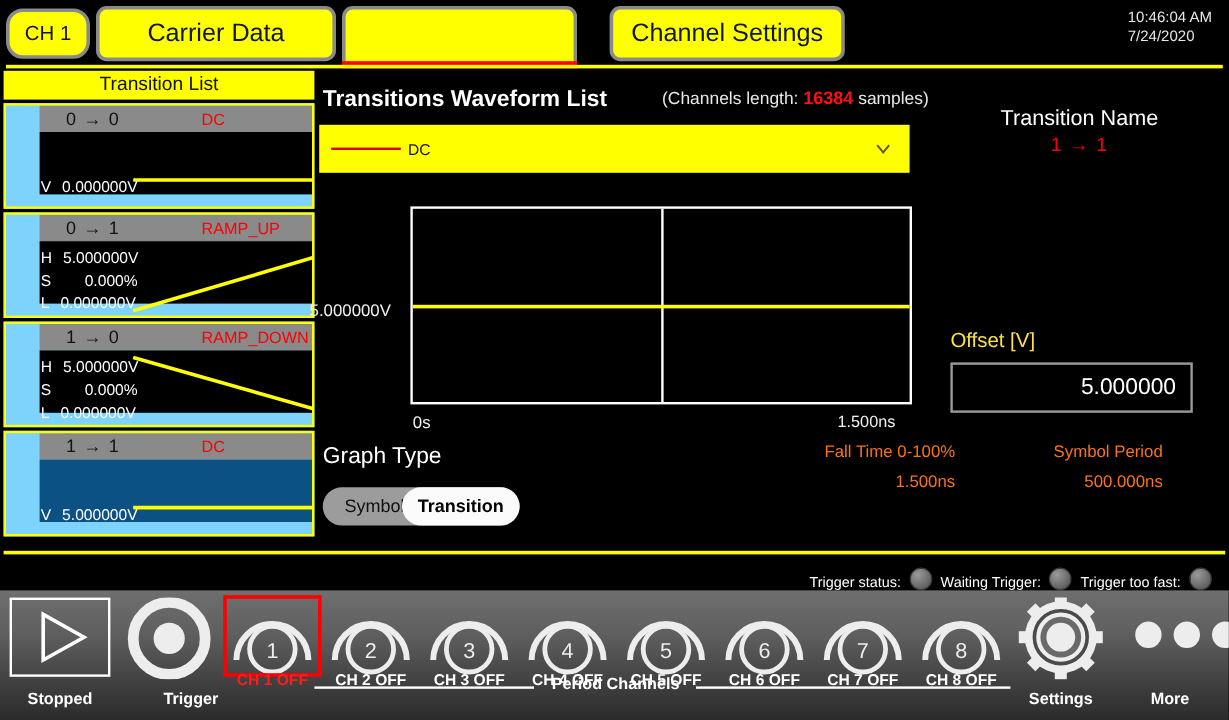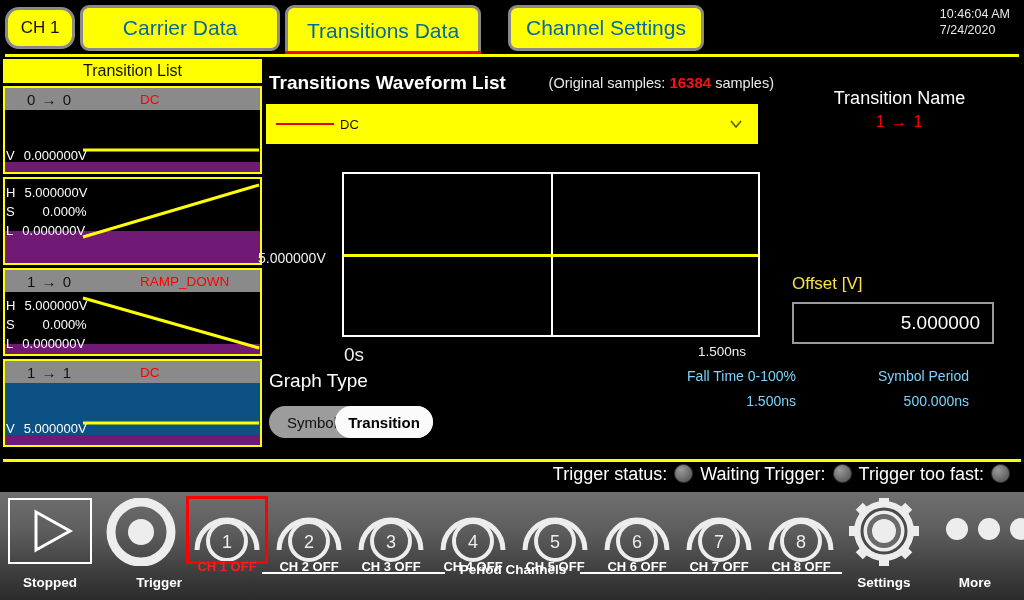--- a/index.html
+++ b/index.html
@@ -15,21 +15,21 @@
   .chip{
     position:absolute;left:5px;top:7px;width:70px;height:42px;
     background:#ffff00;border:3px solid #8a8a8a;border-radius:14px;
     display:flex;align-items:center;justify-content:center;
     font-size:17px;color:#111;
   }
   .tab{
     position:absolute;top:5px;height:46px;background:#ffff00;
     border:3px solid #8a8a8a;border-radius:9px;
     display:flex;align-items:center;justify-content:center;
-    font-size:21px;color:#0369a1;
+    font-size:21px;color:#0f172a;
   }
   .tab.t1{left:80px;width:200px;}
   .tab.t2{left:285px;width:196px;}
   .tab.t3{left:486px;width:196px;margin-left:22px;}
   .tab.active{border-bottom:none;border-radius:9px 9px 0 0;height:49px;}
   .tab .redbar{
     position:absolute;left:-3px;right:-3px;bottom:-3px;height:6px;background:#ff0000;
   }
   .yellowrule{position:absolute;left:5px;top:54px;width:1014px;height:3px;background:#ffff00;}
   .clock{
@@ -37,22 +37,22 @@
     font-size:12.5px;line-height:16px;
   }
 
   
   .leftcol{position:absolute;left:3px;top:59px;width:259px;height:396px;background:#000;}
   .listheader{
     width:259px;height:24px;background:#ffff00;color:#111;
     display:flex;align-items:center;justify-content:center;font-size:16px;
   }
   .titem{
-    position:relative;width:259px;border:2px solid #ffff00;background:#701a75;margin-top:3px;
-    height:88px;overflow:hidden;
+    position:relative;width:259px;border:2px solid #ffff00;background:#7dd3fc;margin-top:3px;
+    height:88px;overflow:hidden;padding-left:28px;
   }
   .titem.selected .tbody{background:#0b5183;}
   .thead{
     height:22px;background:#8a8a8a;display:flex;align-items:center;position:relative;
   }
   .thead .trans{position:absolute;left:22px;font-size:15px;color:#111;letter-spacing:1px;}
   .thead .kind{position:absolute;left:135px;font-size:13.5px;color:#ff0000;}
   .tbody{position:relative;height:52px;background:#000;}
   .vlabel{position:absolute;left:1px;font-size:13px;color:#ffffff;white-space:nowrap;}
   .vlabel .num{display:inline-block;min-width:72px;text-align:right;}
@@ -74,37 +74,37 @@
   .chev{position:absolute;right:14px;top:12px;width:16px;height:16px;}
 
   .graphwrap{position:absolute;left:0;top:110px;width:508px;height:175px;}
   .ylabel{position:absolute;left:-8px;top:78px;font-size:14px;color:#f0f0f0;}
   .plot{
     position:absolute;left:76px;top:0px;width:418px;height:165px;
     border:2px solid #ffffff;background:#000;
   }
   .plot .vdiv{position:absolute;left:50%;top:0;bottom:0;width:2px;background:#ffffff;}
   .plot .trace{position:absolute;left:0;right:0;top:50%;height:3px;background:#ffff00;margin-top:-1px;}
-  .xleft{position:absolute;left:78px;top:172px;font-size:19px;color:#f0f0f0;}
+  .xleft{position:absolute;left:78px;top:172px;font-size:14px;color:#f0f0f0;}
   .xright{position:absolute;left:432px;top:172px;font-size:13.5px;color:#f0f0f0;}
 
   .gtype{position:absolute;left:3px;top:308px;font-size:19px;color:#ffffff;}
   .toggle{
     position:absolute;left:3px;top:344px;width:164px;height:32px;
     background:#9c9c9c;border-radius:16px;
   }
   .toggle .opt{
     position:absolute;top:0;height:32px;display:flex;align-items:center;justify-content:center;
     font-size:15px;
   }
   .toggle .opt.off{left:0;width:86px;color:#111;}
   .toggle .opt.on{
     right:0;width:98px;background:#fbfbfb;border-radius:16px;color:#000;font-weight:bold;text-align:right;
   }
-  .metric{position:absolute;text-align:right;color:#7dd3fc;}
+  .metric{position:absolute;text-align:right;color:#f97316;}
   .metric .mlab{font-size:14px;display:block;}
   .metric .mval{font-size:14px;display:block;margin-top:9px;}
   .m1{left:400px;top:306px;width:130px;}
   .m2{left:573px;top:306px;width:130px;}
 
   
   .right{position:absolute;left:778px;top:62px;width:243px;height:393px;}
   .tnameLab{position:absolute;left:0;top:26px;width:243px;text-align:center;font-size:18px;color:#ffffff;}
   .tnameVal{position:absolute;left:0;top:51px;width:243px;text-align:center;font-size:16px;color:#ff0000;letter-spacing:1px;}
   .offLab{position:absolute;left:14px;top:212px;font-size:17px;color:#fde047;}
@@ -112,21 +112,21 @@
     position:absolute;left:14px;top:240px;width:202px;height:42px;
     border:2px solid #9a9a9a;background:#000;
     display:flex;align-items:center;justify-content:flex-end;padding-right:12px;
     font-size:19px;color:#ffffff;
   }
 
   
   .statusrule{position:absolute;left:3px;top:459px;width:1018px;height:3px;background:#ffff00;}
   .trigstatus{
     position:absolute;right:14px;top:464px;height:28px;
-    display:flex;align-items:flex-start;gap:7px;font-size:18px;color:#ffffff;
+    display:flex;align-items:flex-end;gap:7px;font-size:12px;color:#ffffff;
   }
   .led{
     width:19px;height:19px;border-radius:50%;
     background:radial-gradient(circle at 35% 30%, #9a9a9a, #6a6a6a 60%, #4e4e4e 100%);
     border:1px solid #3a3a3a;display:inline-block;
   }
 
   
   .toolbar{
     position:absolute;left:0;top:492px;width:1024px;height:108px;
@@ -156,21 +156,20 @@
 <div id="app">
 
   <div class="tabbar">
     <div class="chip">
       <span>CH 1</span>
     </div>
     <div class="tab t1">
       <span>Carrier Data</span>
     </div>
     <div class="tab t2 active">
-      <span>Transitions Data</span>
       <span class="redbar"></span>
     </div>
     <div class="tab t3">
       <span>Channel Settings</span>
     </div>
     <div class="clock">
       <div>10:46:04 AM</div>
       <div>7/24/2020</div>
     </div>
     <div class="yellowrule"></div>
@@ -187,20 +186,24 @@
             <span class="kind">DC</span>
           </div>
           <div class="tbody">
             <svg class="wave" viewBox="0 0 259 62">
               <polyline points="78,40 254,40" fill="none" stroke="#ffff00" stroke-width="3"></polyline>
             </svg>
             <div class="vlabel" style="top:38px"><span>V</span><span class="num">0.000000V</span></div>
           </div>
         </div>
         <div class="titem">
+          <div class="thead">
+            <span class="trans">0 → 1</span>
+            <span class="kind">RAMP_UP</span>
+          </div>
           <div class="tbody">
             <svg class="wave" viewBox="0 0 259 62">
               <polyline points="78,58 254,6" fill="none" stroke="#ffff00" stroke-width="3"></polyline>
             </svg>
             <div class="vlabel" style="top:6px"><span>H</span><span class="num">5.000000V</span></div>
             <div class="vlabel" style="top:25px"><span>S</span><span class="num">0.000%</span></div>
             <div class="vlabel" style="top:44px"><span>L</span><span class="num">0.000000V</span></div>
           </div>
         </div>
         <div class="titem">
@@ -228,21 +231,21 @@
             </svg>
             <div class="vlabel" style="top:38px"><span>V</span><span class="num">5.000000V</span></div>
           </div>
         </div>
       </div>
   </div>
 
   <div class="center">
     <div class="ctitle">Transitions Waveform List</div>
     <div class="origlen">
-      <span>(Original samples:</span>
+      <span>(Channels length:</span>
       <b>16384</b>
       <span>samples)</span>
     </div>
 
     <div class="wfdropdown">
       <span class="redline"></span>
       <span class="dlabel">DC</span>
       <svg class="chev" viewBox="0 0 16 16">
         <path d="M3 5 L8 11 L13 5" stroke="#5a5a00" stroke-width="1.6" fill="none"></path>
       </svg>

